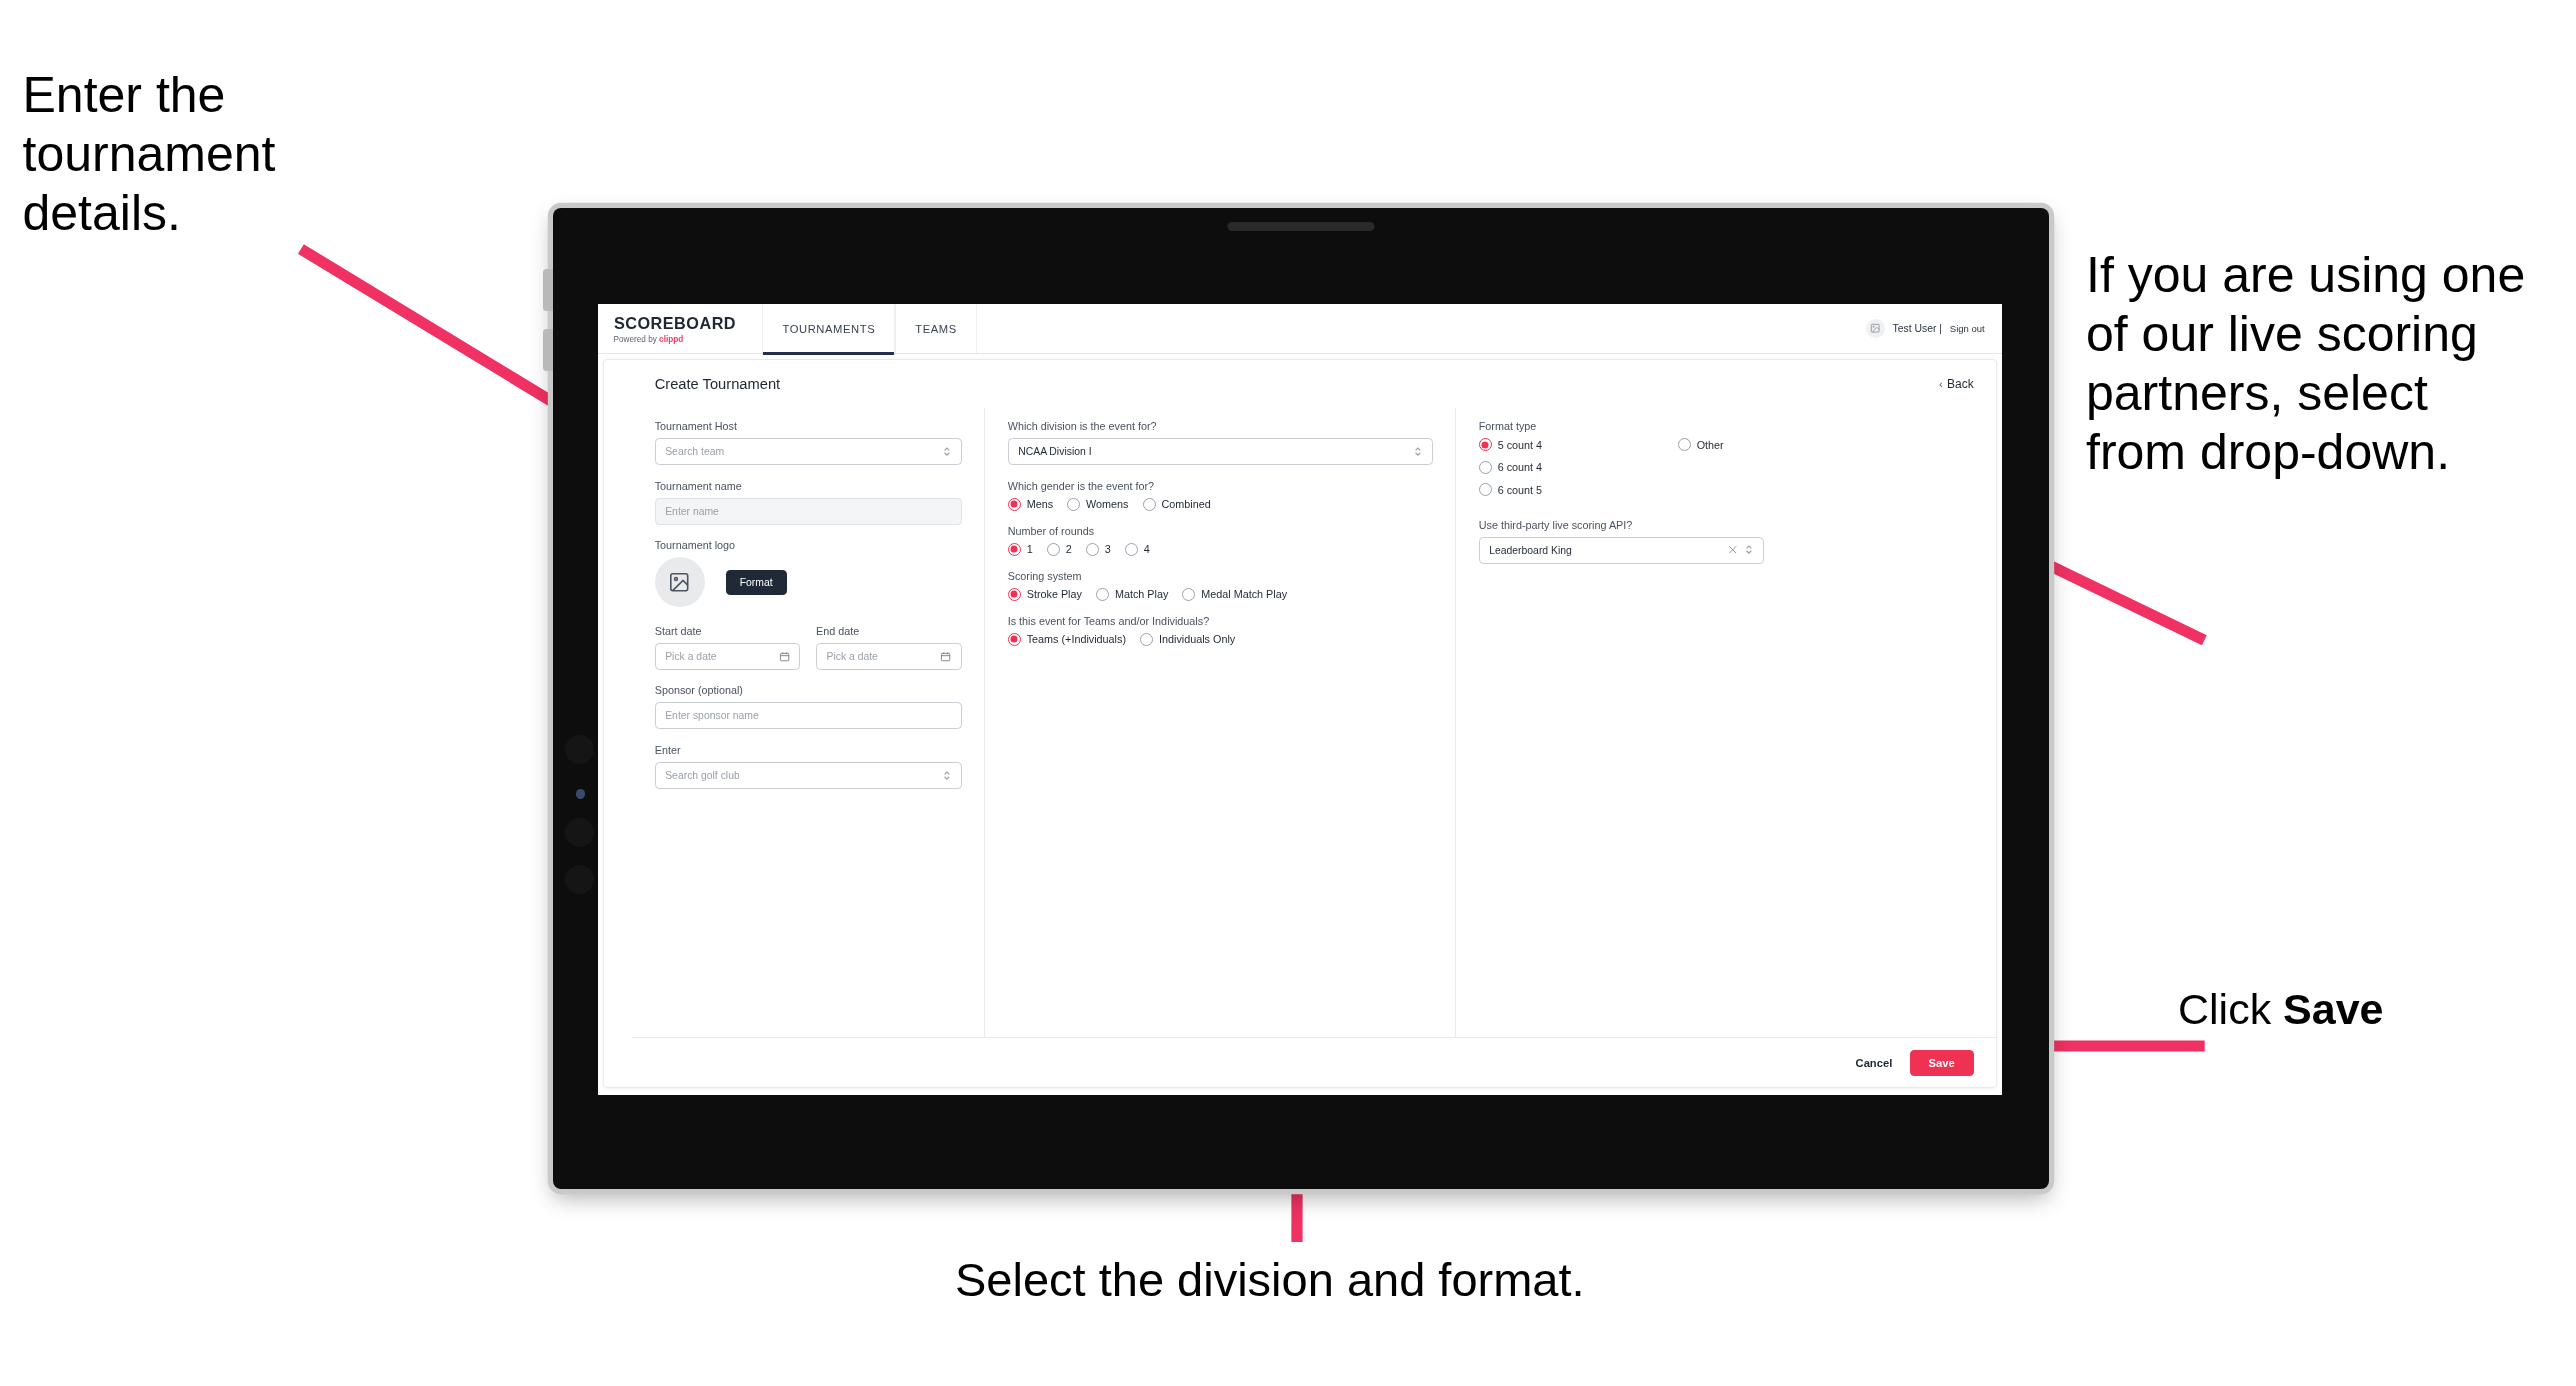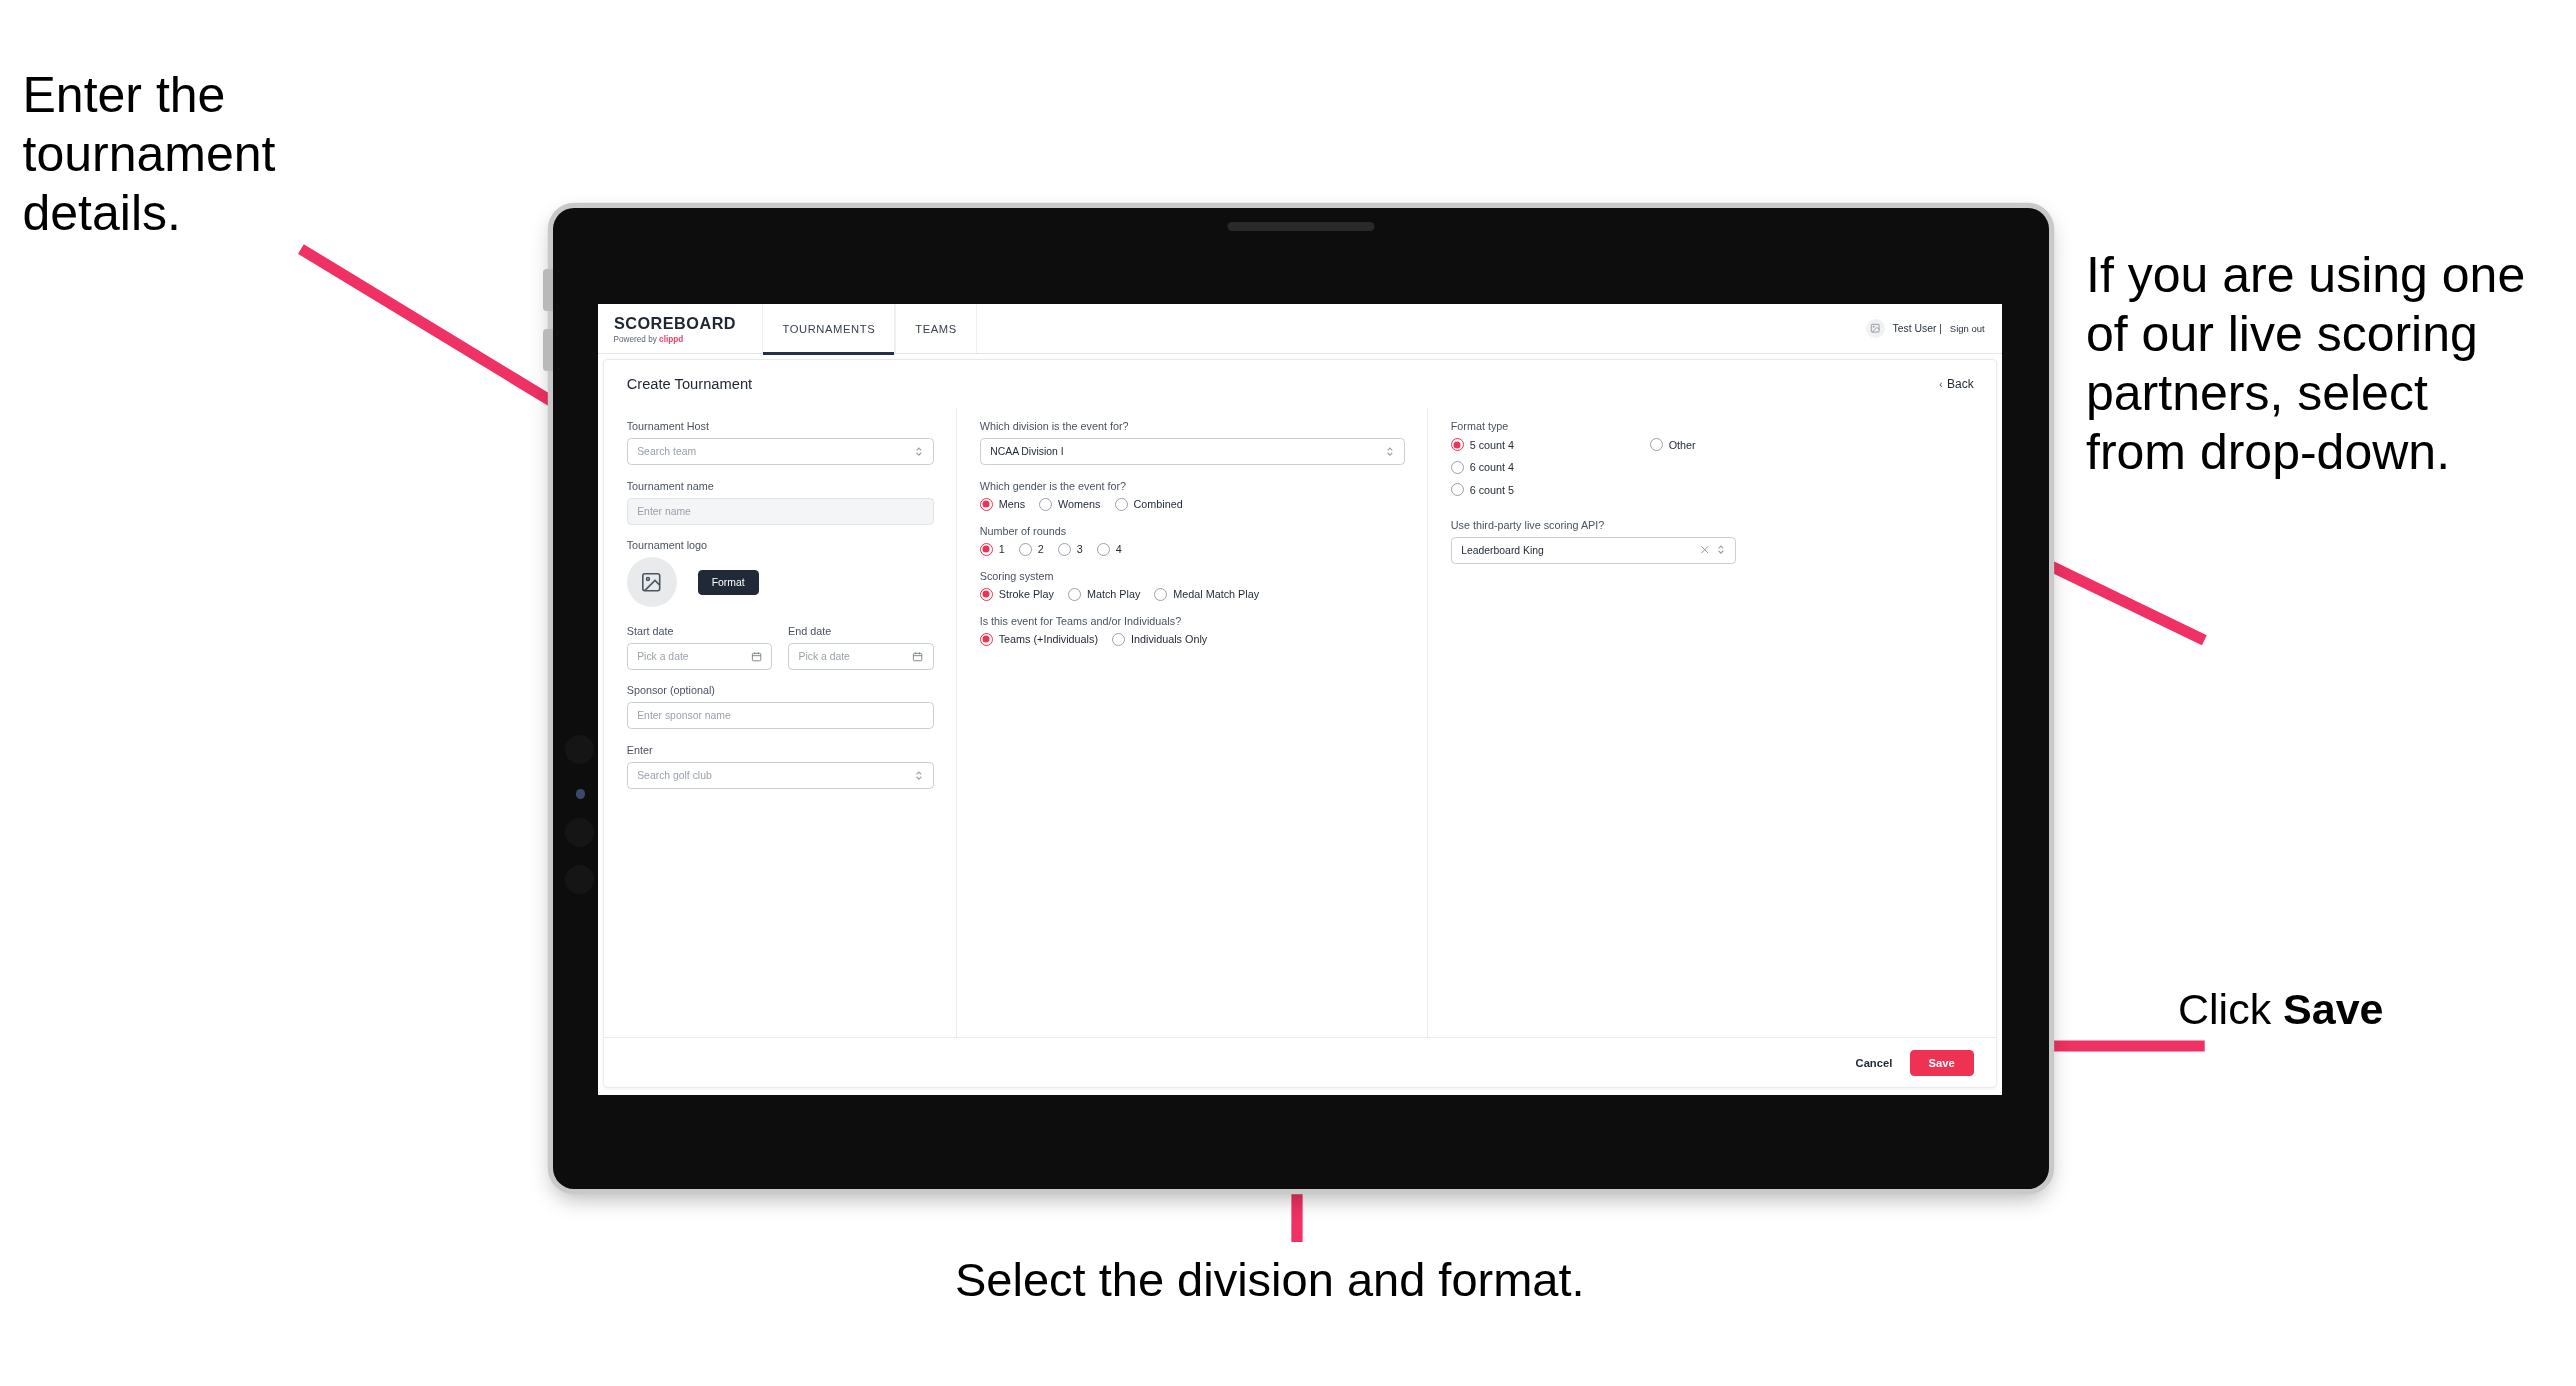--- a/index.html
+++ b/index.html
@@ -60,21 +60,21 @@
   #arrow-right  { left: 1928px; top: 502px;  width: 285px; height: 147px; }
   #arrow-save   { left: 1989px; top: 1003px; width: 225px; height: 86px; }
   #arrow-bottom { left: 1245px; top: 761px;  width: 104px; height: 493px; }
 
   
   #tablet {
     position: absolute;
     left: 553px; top: 208px;
     width: 1496px; height: 981px;
     background: #0d0d0d;
-    border-radius: 21px;
+    border-radius: 8px;
     box-shadow: 0 0 0 5.2px #c9c9c9, 0 8.6px 22.5px rgba(0,0,0,0.30);
   }
   #tablet-camera {
     position: absolute;
     left: 50%; top: 14px;
     transform: translateX(-50%);
     width: 147px; height: 8.6px;
     background: #2a2a2a;
     border-radius: 5.2px;
   }
@@ -199,20 +199,21 @@
     position: absolute;
     left: 5.2px; top: 55px;
     width: 1394px;
     height: 729px;
     background: #ffffff;
     border: 0.9px solid #e7e9ec;
     border-radius: 4.3px;
     box-shadow: 0 0.9px 2.6px rgba(0,0,0,0.05);
     display: flex;
     flex-direction: column;
+    padding-left: 28px;
   }
   #page-head {
     height: 48px;
     display: flex;
     align-items: center;
     padding: 0 22.5px;
     flex: none;
   }
   #page-title {
     font-size: 14.7px;

